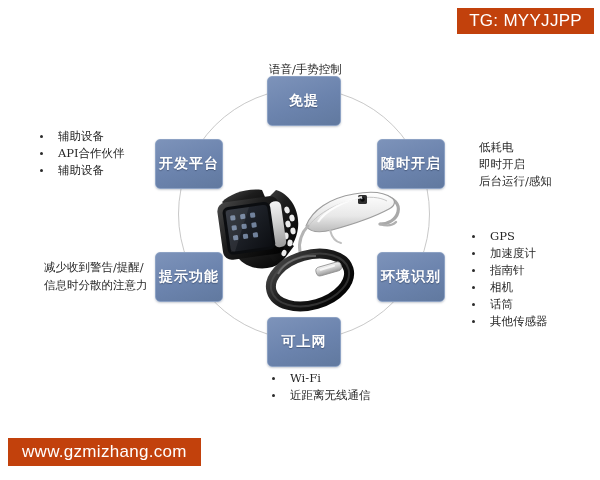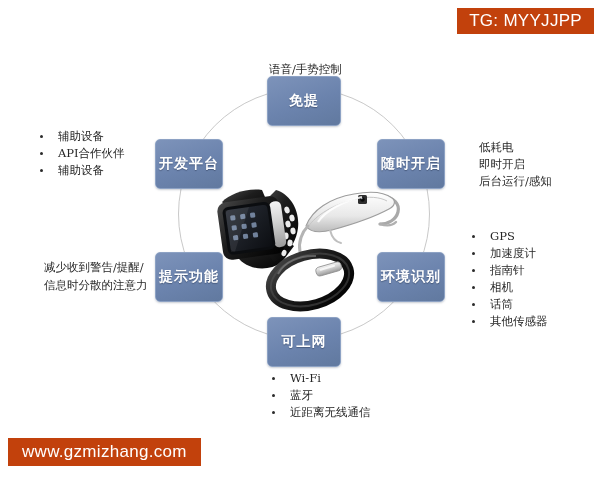--- a/index.html
+++ b/index.html
@@ -305,21 +305,20 @@
     <ul class="plain-list">
       <li>低耗电</li>
       <li>即时开启</li>
       <li>后台运行/感知</li>
     </ul>
   </div>
 
   <div class="annot" id="annot-bottom">
     <ul class="bullet-list">
       <li>Wi-Fi</li>
-      <li>蓝牙</li>
       <li>近距离无线通信</li>
     </ul>
   </div>
 
   <div class="annot wrap" id="annot-left-mid">减少收到警告/提醒/信息时分散的注意力</div>
 
   <div class="watermark" id="wm-top">TG: MYYJJPP</div>
   <div class="watermark" id="wm-bottom">www.gzmizhang.com</div>
 
 </div>

